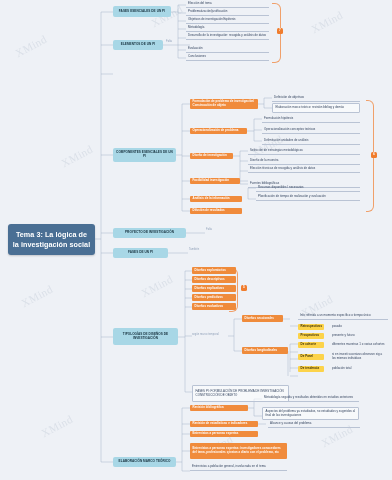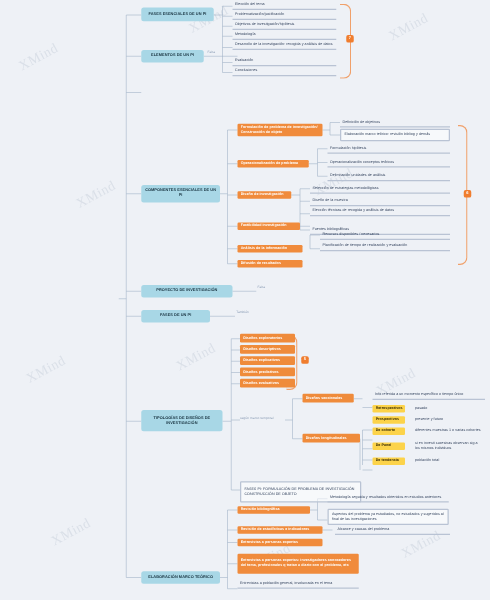--- a/index.html
+++ b/index.html
@@ -173,20 +173,23 @@
         <path d="M254,416 H262"></path>
 
       <path d="M258,424 H266"></path>
     </g>
   </svg>
 
   <div class="bracket" style="left:272px;top:3px;width:8px;height:58px;"></div>
   <div class="bracket" style="left:366px;top:100px;width:7px;height:110px;"></div>
   <div class="bracket" style="left:229px;top:268px;width:8px;height:42px;"></div>
 
+  <div class="node root" style="left:8px;top:224px;width:87px;height:31px;">
+    <span>Tema 3: La lógica de la investigación social</span>
+  </div>
 
   <div class="node blue" style="left:113px;top:6px;width:58px;height:11px;">
     <span>FASES ESENCIALES DE UN PI</span>
   </div>
   <div class="node plain" style="left:186px;top:1px;width:83px;">
       <span>Elección del tema</span>
     </div>
   <div class="node plain" style="left:186px;top:9px;width:83px;">
       <span>Problematización/justificación</span>
     </div>

